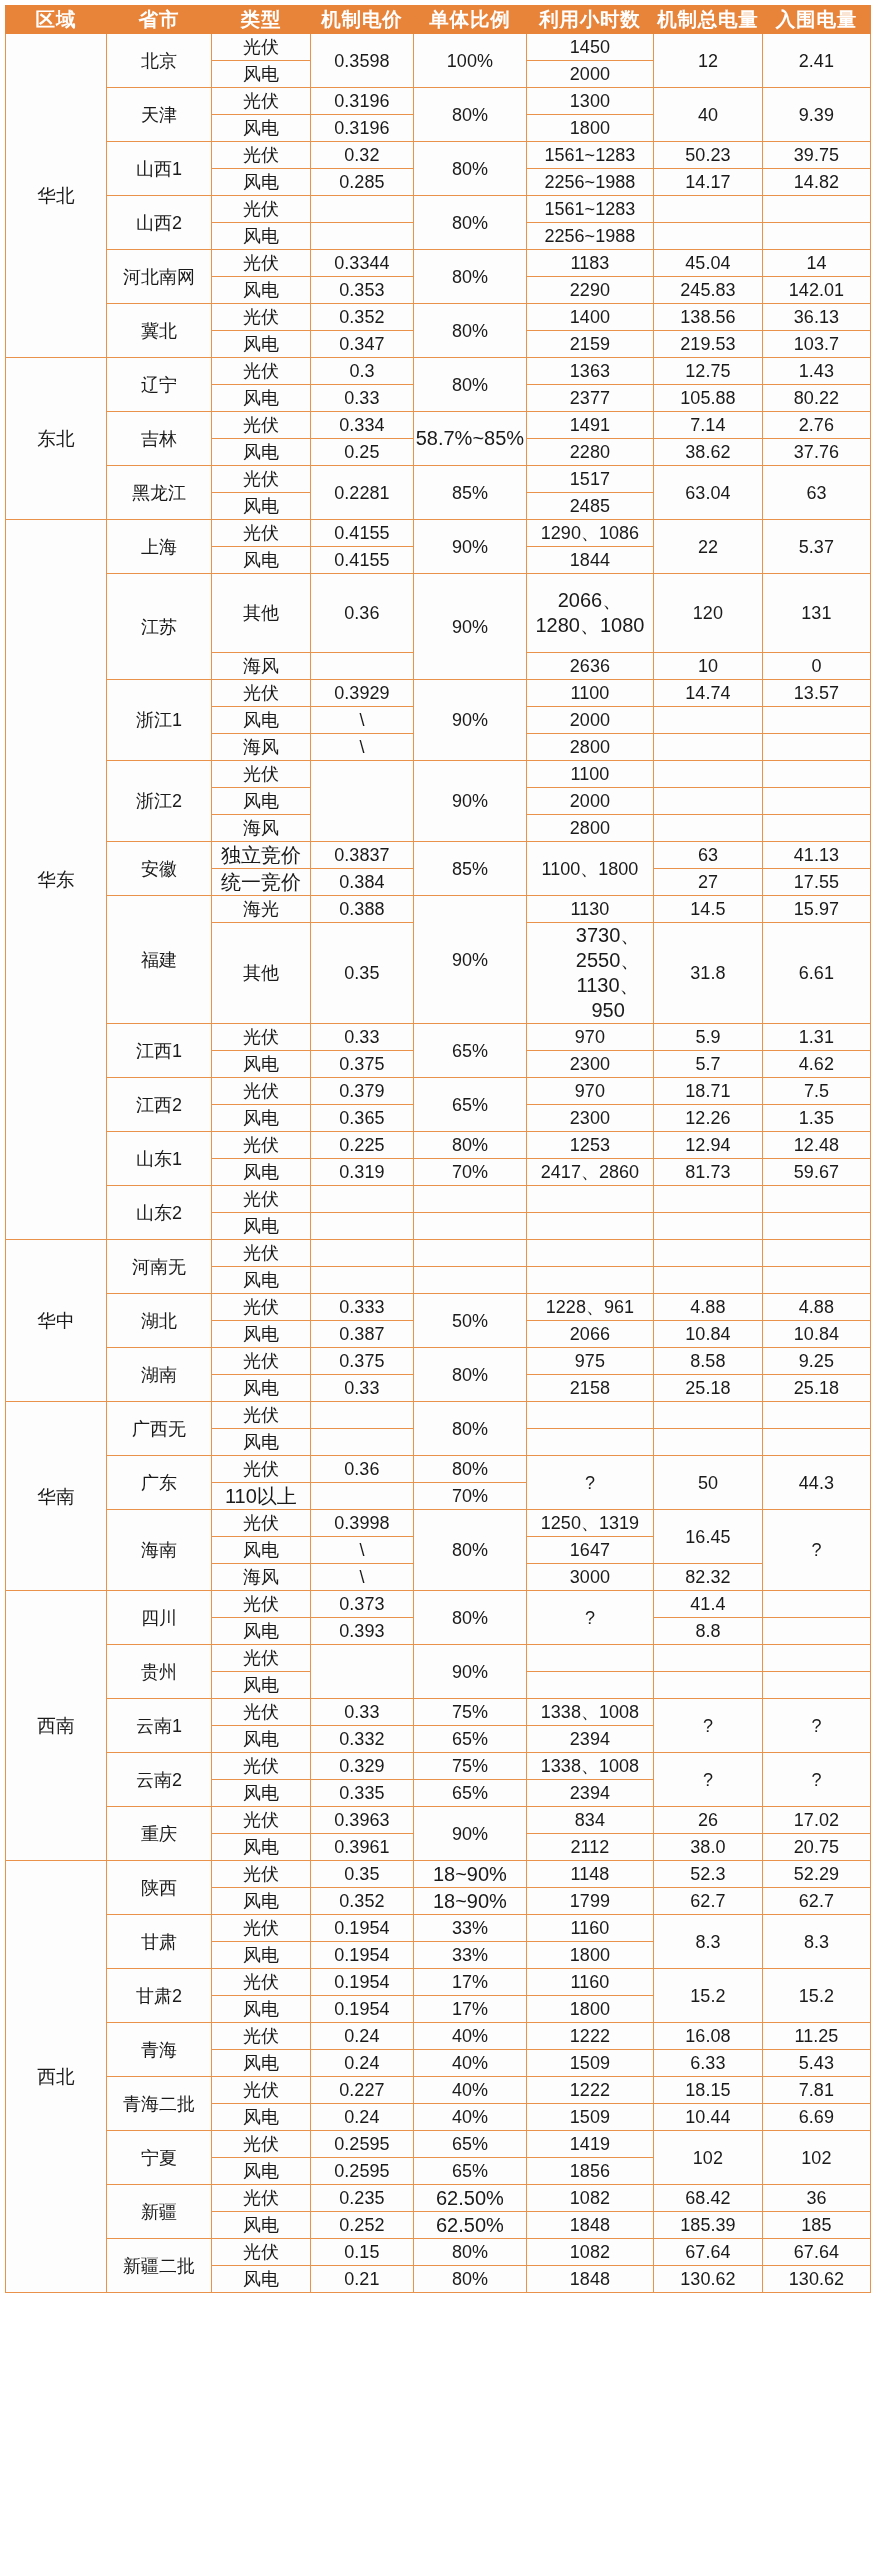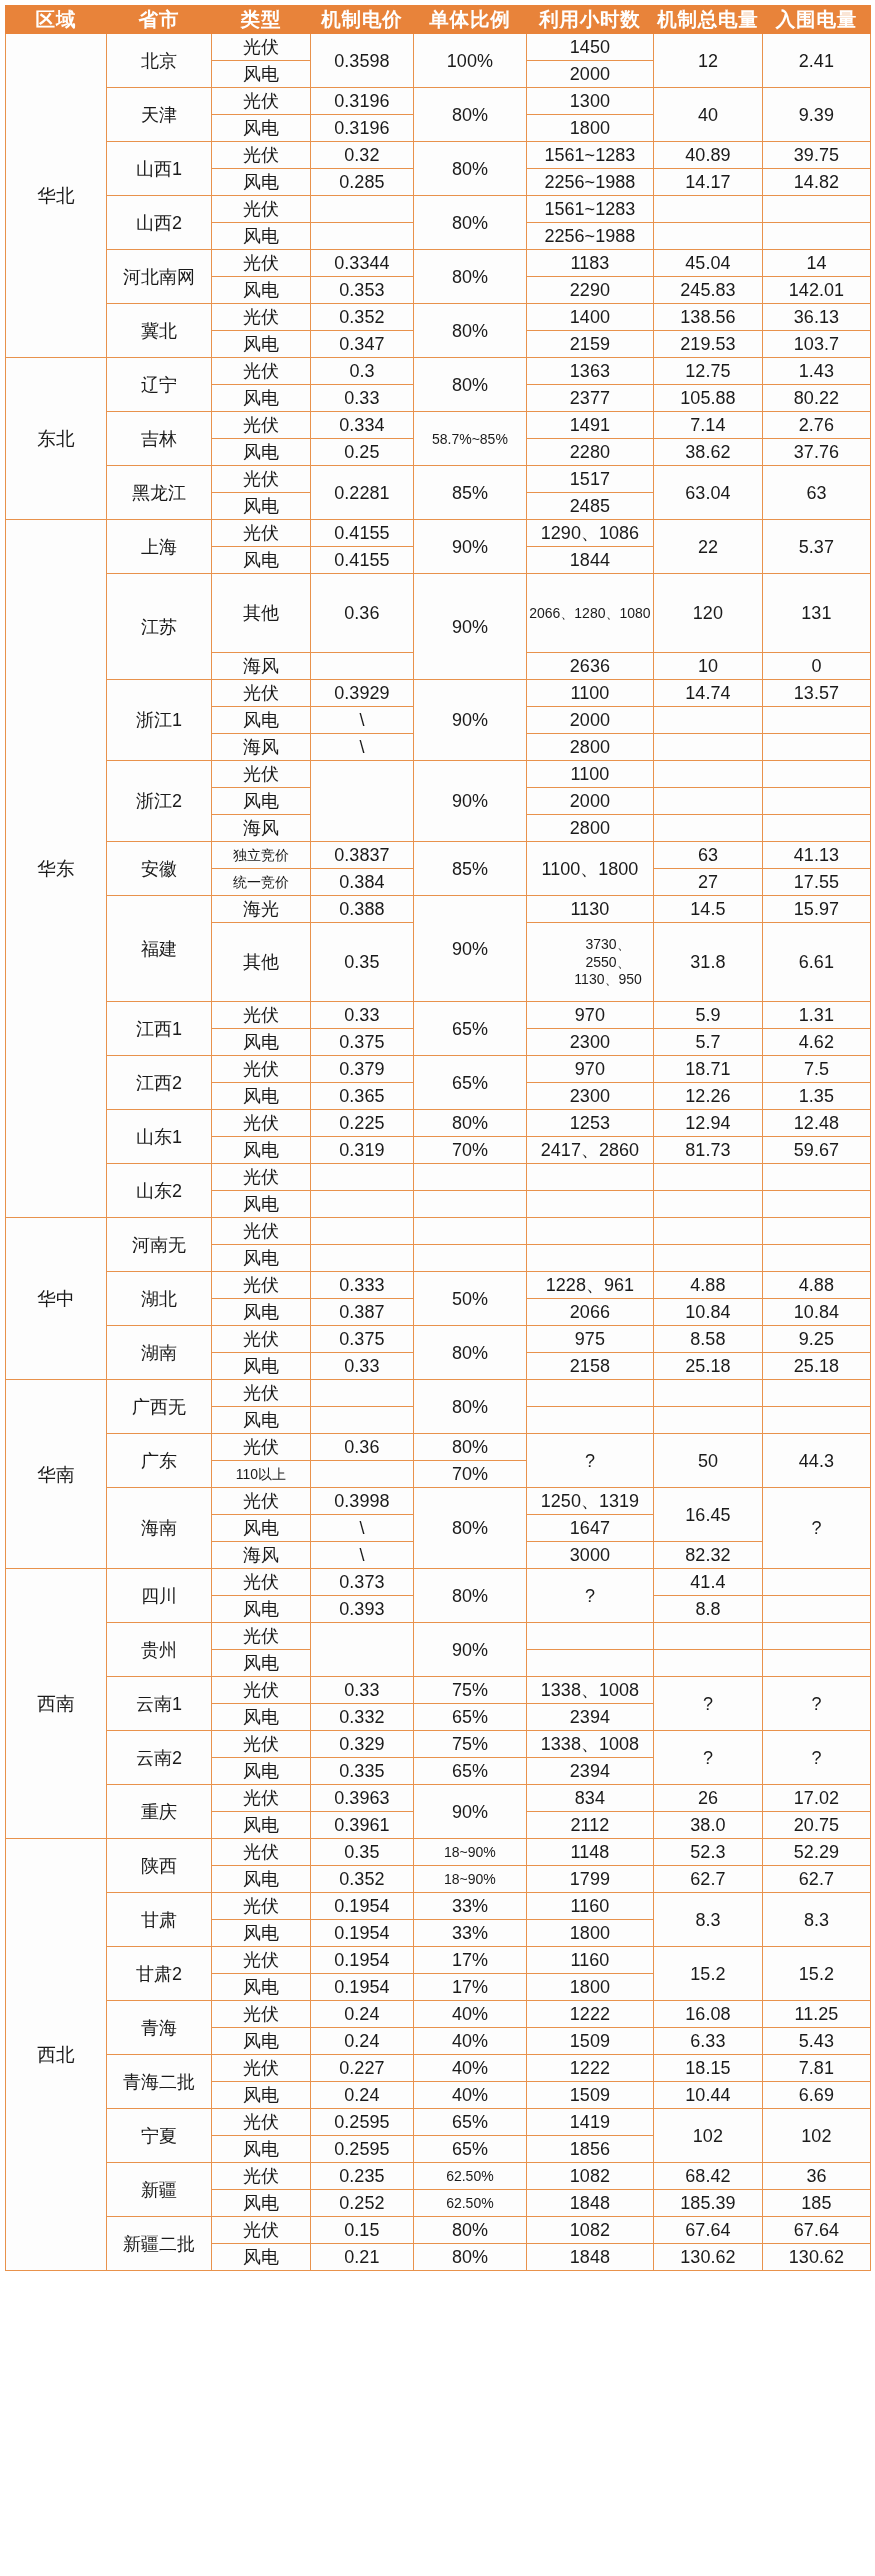--- a/index.html
+++ b/index.html
@@ -45,21 +45,21 @@
     background:#fdfdfd;
     line-height:1.15;
     height:26px;
     overflow:hidden;
     white-space:nowrap;
   }
   table.grid td.wrapcell{white-space:normal;line-height:1.25;}
   table.grid td.region{
     font-size:18.6px;
   }
-  table.grid td.small{font-size:14px;}
+  table.grid td.small{font-size:20px;}
   table.grid tr.sep td{border-top:1.6px solid #E8833A;}
 </style>
 </head>
 <body>
 
 <div id="wrap">
   <table class="grid">
     <colgroup>
       <col class="c0">
         <col class="c1">
@@ -110,21 +110,21 @@
           <td>风电</td>
           <td>0.3196</td>
           <td>1800</td>
         </tr>
         <tr>
           <td rowspan="2">山西1</td>
           <td>光伏</td>
           <td>0.32</td>
           <td rowspan="2">80%</td>
           <td>1561~1283</td>
-          <td>40.89</td>
+          <td>50.23</td>
           <td>39.75</td>
         </tr>
         <tr>
           <td>风电</td>
           <td>0.285</td>
           <td>2256~1988</td>
           <td>14.17</td>
           <td>14.82</td>
         </tr>
         <tr>

